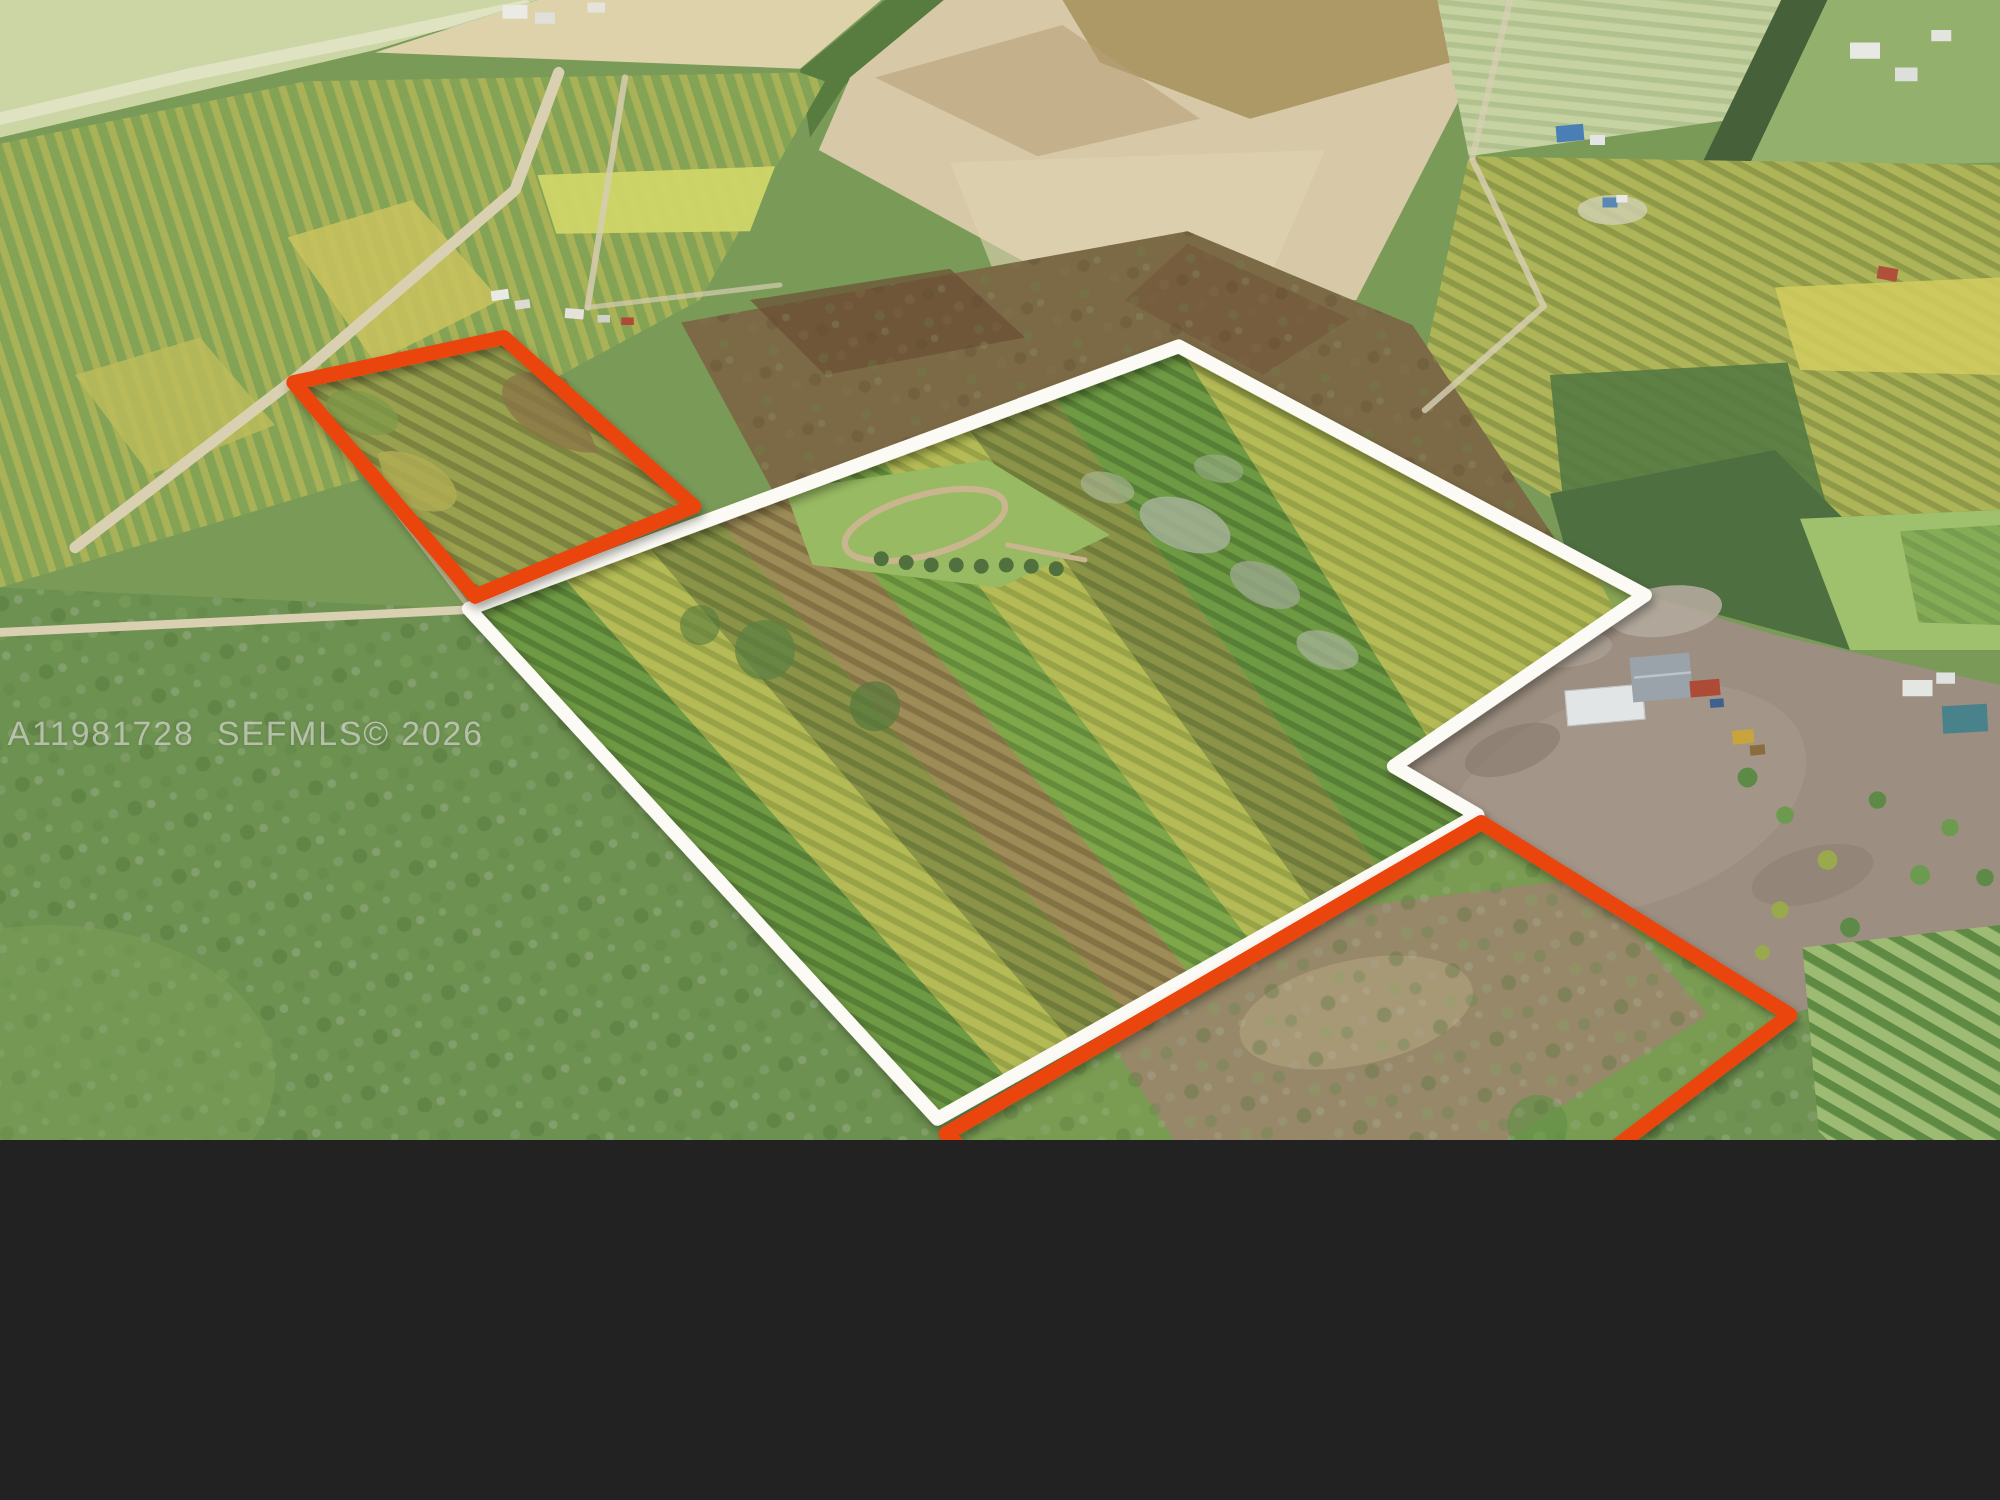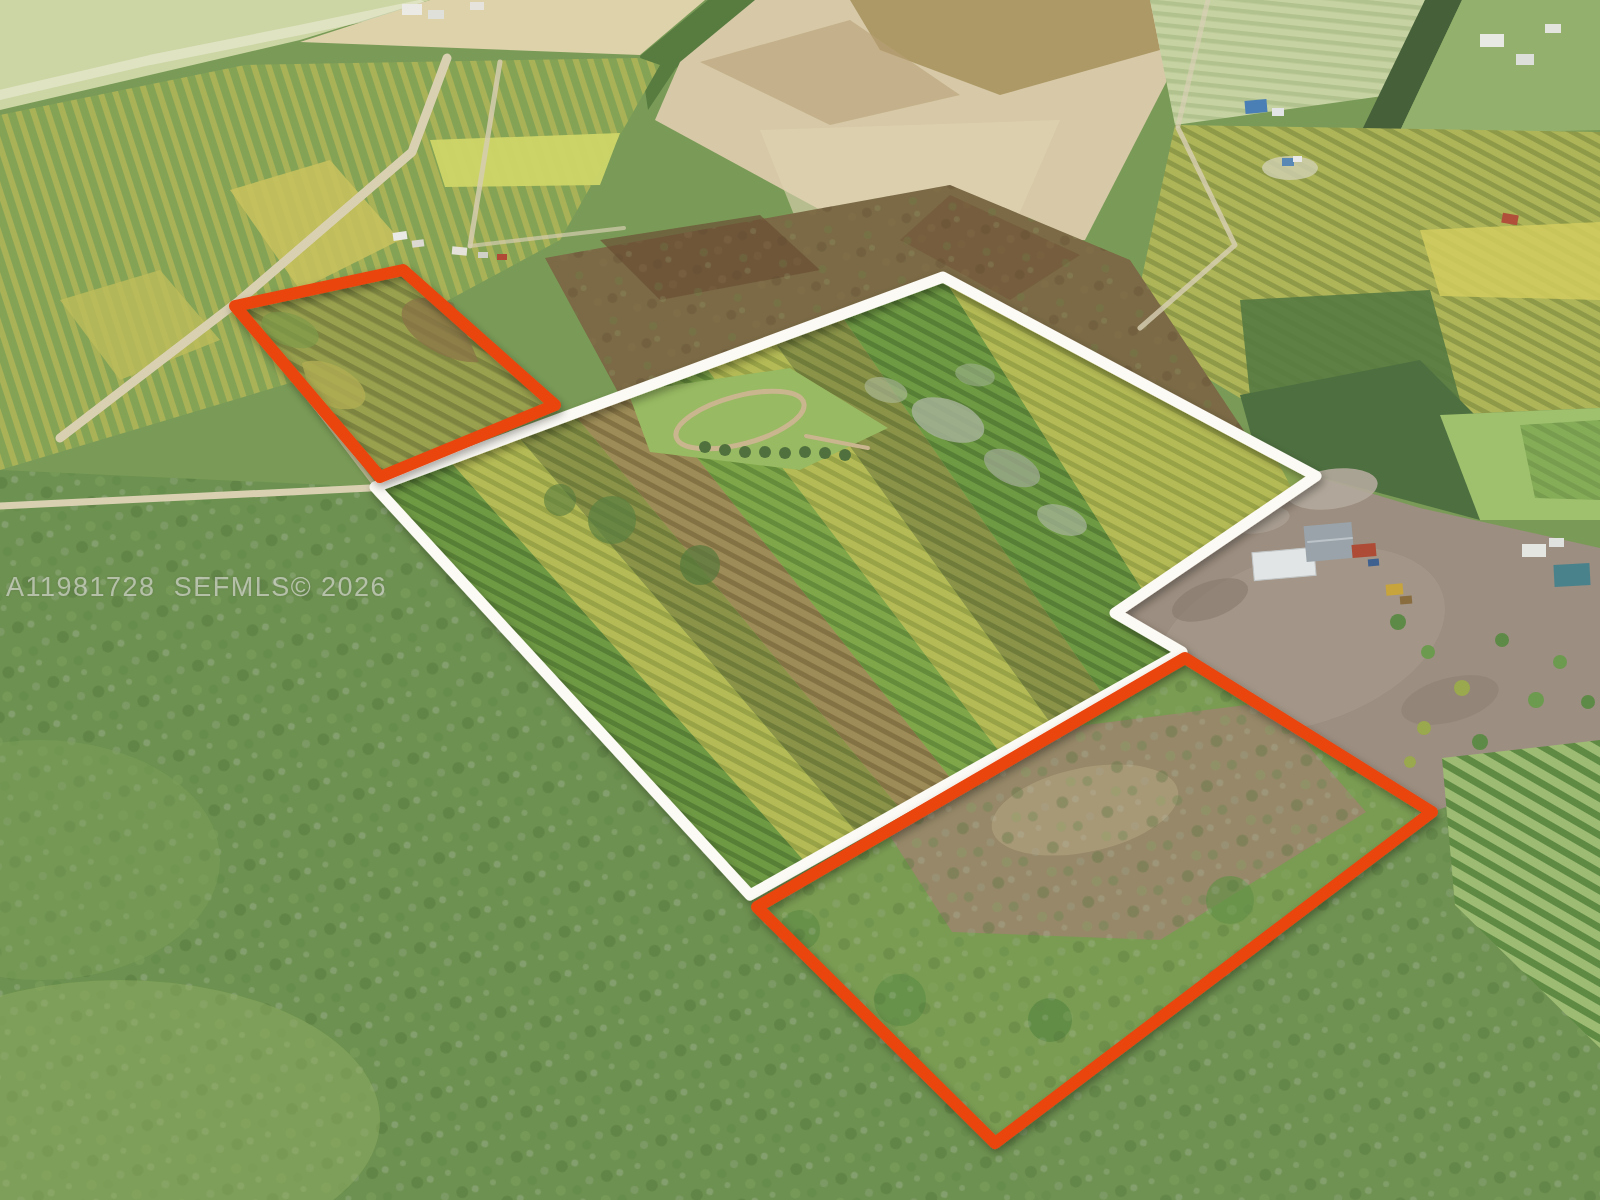--- a/index.html
+++ b/index.html
@@ -1,18 +1,18 @@
 <!DOCTYPE html>
 <html><head>
 <meta charset="utf-8">
 <style>
   html,body{margin:0;padding:0;background:#222;}
   .photo-frame{
     position:relative;
-    width:1600px;height:1200px;
+    width:1600px;height:912px;
     overflow:hidden;
     font-family:"Liberation Sans", sans-serif;
   }
   .photo-frame svg{display:block;width:1600px;height:1200px;}
   .watermark{
     position:absolute;
     left:6px;top:572px;
     font-size:27px;
     letter-spacing:1.5px;
     font-weight:400;

